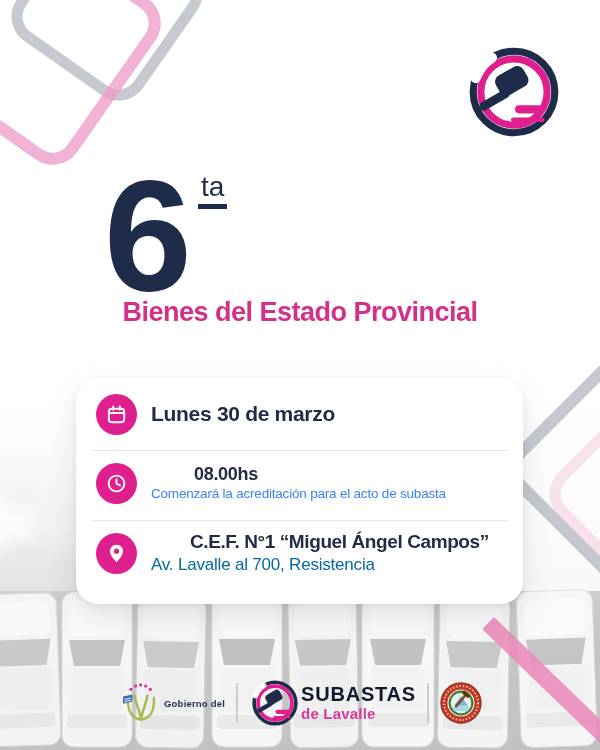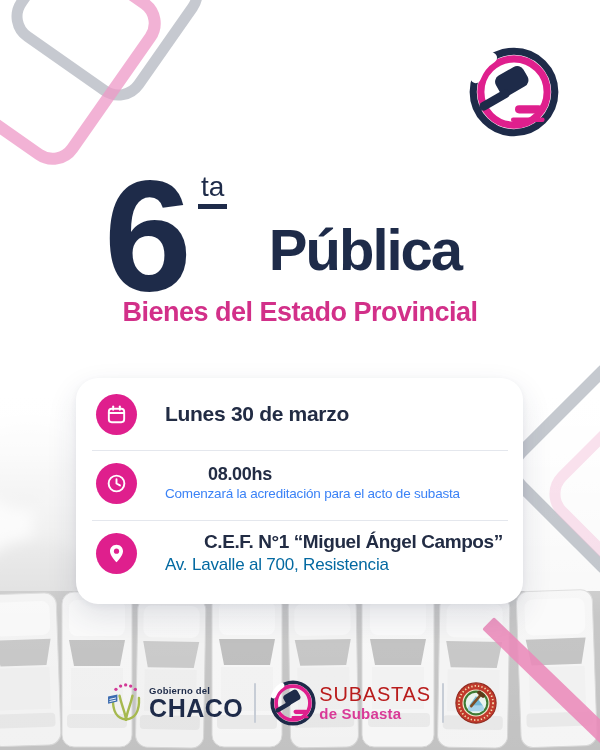--- a/index.html
+++ b/index.html
@@ -30,41 +30,41 @@
   .big-number { position:absolute; left:104px; top:156px; font-size:158px; line-height:1; font-weight:800; letter-spacing:-6px; }
   .ordinal    { position:absolute; left:198px; top:173px; font-size:28px; line-height:1; font-weight:400;
                 padding:0 3px 3px 3px; border-bottom:5px solid #1e2b49; }
   .t-word1 { position:absolute; left:248px; top:163px; width:234px; text-align:center; font-size:56px; line-height:1; font-weight:800; letter-spacing:-2px; }
   .t-word2 { position:absolute; left:248px; top:221px; width:234px; text-align:center; font-size:58px; line-height:1; font-weight:800; letter-spacing:-2px; }
   .subtitle { position:absolute; left:0; top:297px; width:600px; text-align:center;
               font-size:27px; font-weight:700; letter-spacing:-0.5px; color:#d23089; }
   
   .card { position:absolute; left:76px; top:378px; width:447px; height:226px; background:#fff;
           border-radius:22px; box-shadow:0 12px 30px rgba(40,50,80,.12), 0 2px 6px rgba(40,50,80,.06); z-index:3; }
-  .row { position:absolute; left:20px; right:16px; display:flex; align-items:center; gap:28px; color:#222c44; }
+  .row { position:absolute; left:20px; right:16px; display:flex; align-items:center; gap:14px; color:#222c44; }
   .row-1 { top:14px; height:44px; }
   .row-2 { top:81px; height:48px; }
   .row-3 { top:150px; height:50px; }
   .icon-circle { width:41px; height:41px; border-radius:50%; background:#df1f8d; flex:none;
                  display:flex; align-items:center; justify-content:center; }
   .row-title-lg { font-size:21px; font-weight:700; letter-spacing:-0.3px; }
   .row-title-xl { font-size:18px; font-weight:700; letter-spacing:-0.3px; line-height:1.1;margin-left:43px; }
   .row-title-md { font-size:19px; font-weight:700; letter-spacing:-0.4px; line-height:1.2;margin-left:39px; }
   .row-sub-sm   { font-size:13.5px; font-weight:400; color:#3b82f6; margin-top:2px; letter-spacing:-0.2px; }
   .row-sub-md   { font-size:17px;  font-weight:400; color:#0369a1; margin-top:2px; letter-spacing:-0.2px; }
   .divider { position:absolute; left:16px; right:15px; height:1px; background:#e4e7ed; }
   .div-1 { top:72px; } .div-2 { top:142px; }
   
   .footer { position:absolute; left:0; top:676px; width:600px; display:flex; justify-content:center;
             align-items:center; gap:11px; z-index:4; }
   .f-group { display:flex; align-items:center; }
   .f-col { display:flex; flex-direction:column; justify-content:center; }
   .gob-small { font-size:9.5px; font-weight:700; color:#1e2b49; letter-spacing:0.2px; }
   .gob-big   { font-size:25px;  font-weight:800; color:#1e2b49; letter-spacing:0.5px; line-height:1; }
-  .sub-line1 { font-size:20px;  font-weight:400; color:#b91c1c; letter-spacing:0.8px; line-height:1.05; }
+  .sub-line1 { font-size:20px;  font-weight:700; color:#0f172a; letter-spacing:0.8px; line-height:1.05; }
   .sub-line2 { font-size:15px;  font-weight:600; color:#d93a97; letter-spacing:0.2px; }
   .f-sep { width:2px; height:40px; background:#c7cdd6; border-radius:1px; }
 </style>
 </head>
 <body>
 
 <div class="stage">
 
   <div class="photo">
     <svg width="600" height="355" viewBox="0 0 600 355">
@@ -164,21 +164,20 @@
           <rect x="47" y="75" width="33" height="4.5" rx="2.2"></rect>
         </g>
       </g>
     </defs>
     <use href="#gavelLogo"></use>
   </svg>
 
   <div class="title-wrap">
     <div class="big-number">6</div>
     <div class="ordinal">ta</div>
-    <div class="t-word2">Pública</div>
     <div class="subtitle">Bienes del Estado Provincial</div>
   </div>
 
   <div class="card">
 
     <div class="row row-1">
       <div class="icon-circle">
         <svg width="23" height="23" viewBox="0 0 24 24" fill="none" stroke="#ffffff" stroke-width="2" stroke-linecap="round">
           <rect x="4" y="6" width="16" height="14" rx="3"></rect>
           <line x1="4" y1="10.5" x2="20" y2="10.5"></line>
@@ -240,33 +239,32 @@
           <path d="M23 22 C26 36 30.5 44 32 55"></path>
           <path d="M41 22 C38 36 33.5 44 32 55"></path>
         </g>
         <g>
           <polygon points="7,23 20,20 20,30 7,33" fill="#3c6cb0"></polygon>
           <path d="M9 27 L18 25 M9 30 L18 28" stroke="#ffffff" stroke-width="1.3" fill="none"></path>
         </g>
       </svg>
       <div class="f-col">
         <div class="gob-small">Gobierno del</div>
-        <div class="gob-big">CHACO</div>
       </div>
     </div>
 
     <div class="f-sep"></div>
 
     <div class="f-group">
       <svg width="52" height="52" viewBox="0 0 100 100">
         <use href="#gavelLogo"></use>
       </svg>
       <div class="f-col">
         <div class="sub-line1">SUBASTAS</div>
-        <div class="sub-line2">de Subasta</div>
+        <div class="sub-line2">de Lavalle</div>
       </div>
     </div>
 
     <div class="f-sep"></div>
 
     <svg width="42" height="42" viewBox="0 0 48 48">
       <circle cx="24" cy="24" r="23" fill="#c13a2c"></circle>
       <circle cx="24" cy="24" r="23" fill="none" stroke="#8f2a1f" stroke-width="1.2"></circle>
       <circle cx="24" cy="24" r="19.5" fill="none" stroke="#f3e0b0" stroke-width="2" stroke-dasharray="1.5 2.4"></circle>
       <circle cx="24" cy="24" r="15.5" fill="#f3e7cf"></circle>

